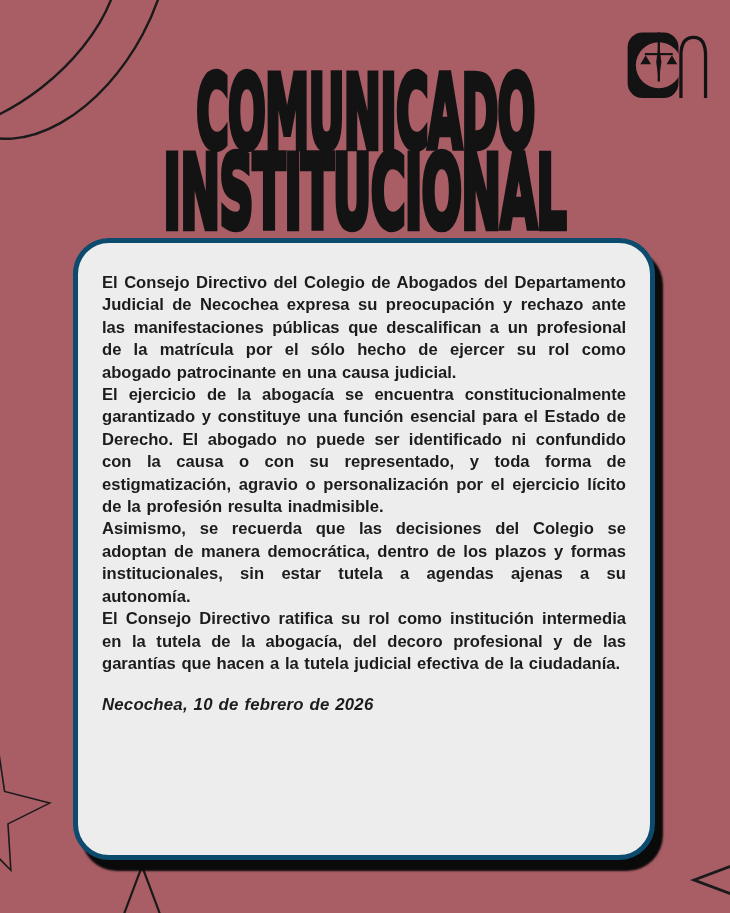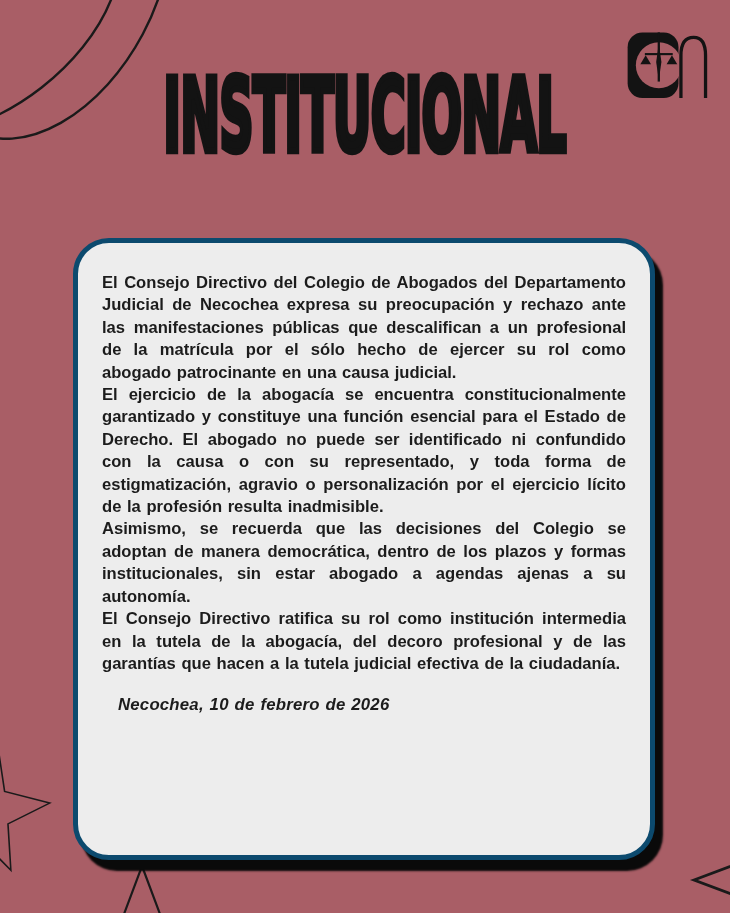--- a/index.html
+++ b/index.html
@@ -36,21 +36,20 @@
     padding:29px 24px 0 24px;
   }
   .card p{
     margin:0;color:#1c1c1c;
     font-size:16.6px;line-height:22.4px;font-weight:700;
     text-align:justify;text-justify:inter-word;word-spacing:1px;
   }
   .card p.signature{
     margin-top:19px;text-align:left;font-style:italic;font-size:16.8px;
     letter-spacing:0.2px;
-    margin-left:16px;
   }
 </style>
 </head>
 <body>
 
 <div id="canvas">
 
   <svg id="decor" viewBox="0 0 730 913" xmlns="http://www.w3.org/2000/svg" aria-hidden="true">
     <defs>
       <path id="star5" d="M0,-100 L24.7,-34 L95.1,-30.9 L39.9,13 L58.8,80.9 L0,42 L-58.8,80.9 L-39.9,13 L-95.1,-30.9 L-24.7,-34 Z"></path>
@@ -77,26 +76,29 @@
       <rect x="38.6" y="12" width="2.8" height="60"></rect>
       <path d="M40,26 L43.2,48 L40,70 L36.8,48 Z"></path>
       <rect x="23" y="37.2" width="34" height="2.6"></rect>
       <path d="M24,40 L17.5,51 L30.5,51 Z"></path>
       <path d="M56,40 L49.5,51 L62.5,51 Z"></path>
     </g>
     <path d="M67,92 L67,40 Q67,18 82.5,18 Q97,18 97,40 L97,92" stroke="#131313" stroke-width="4" fill="none"></path>
   </svg>
 
   <div class="title-wrap">
+    <div class="title-line l1">
+      <span>COMUNICADO</span>
+    </div>
     <div class="title-line l2">
       <span>INSTITUCIONAL</span>
     </div>
   </div>
 
   <div class="card">
     <p>El Consejo Directivo del Colegio de Abogados del Departamento Judicial de Necochea expresa su preocupación y rechazo ante las manifestaciones públicas que descalifican a un profesional de la matrícula por el sólo hecho de ejercer su rol como abogado patrocinante en una causa judicial.</p>
     <p>El ejercicio de la abogacía se encuentra constitucionalmente garantizado y constituye una función esencial para el Estado de Derecho. El abogado no puede ser identificado ni confundido con la causa o con su representado, y toda forma de estigmatización, agravio o personalización por el ejercicio lícito de la profesión resulta inadmisible.</p>
-    <p>Asimismo, se recuerda que las decisiones del Colegio se adoptan de manera democrática, dentro de los plazos y formas institucionales, sin estar abogado a agendas ajenas a su autonomía.</p>
+    <p>Asimismo, se recuerda que las decisiones del Colegio se adoptan de manera democrática, dentro de los plazos y formas institucionales, sin estar tutela a agendas ajenas a su autonomía.</p>
     <p>El Consejo Directivo ratifica su rol como institución intermedia en la tutela de la abogacía, del decoro profesional y de las garantías que hacen a la tutela judicial efectiva de la ciudadanía.</p>
     <p class="signature">Necochea,  10 de febrero de 2026</p>
   </div>
 
 </div>
 
 </body></html>

